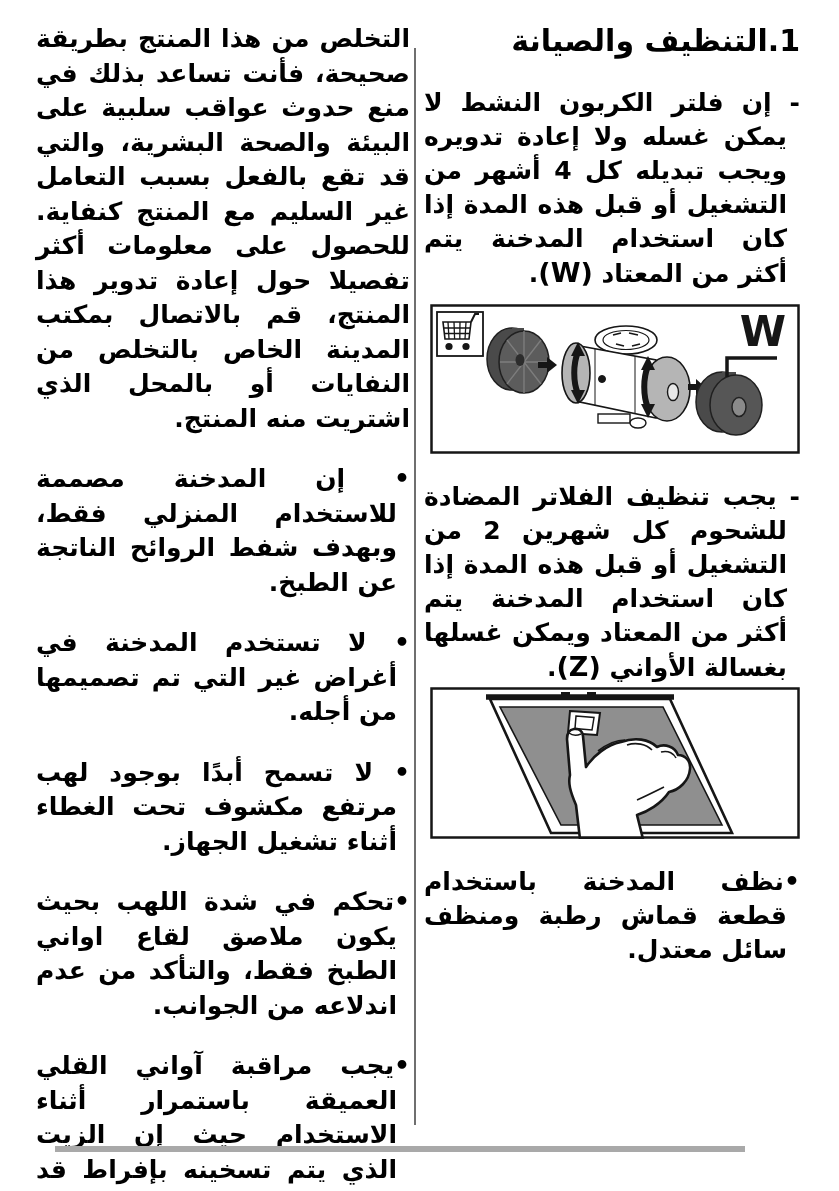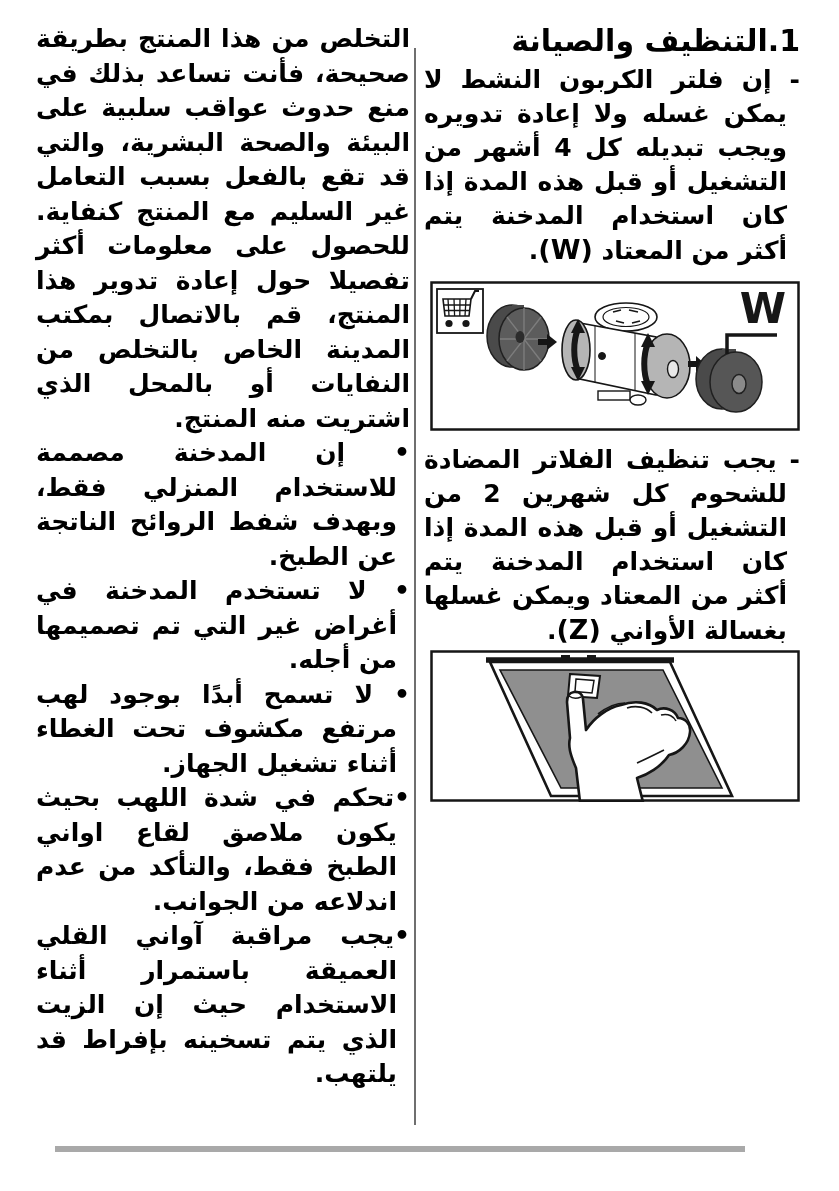--- a/index.html
+++ b/index.html
@@ -10,21 +10,21 @@
   }
   .col{position:absolute;top:22px;}
   .col-main{right:39px;width:376px;}
   .col-side{left:36px;width:374px;}
   .vdivider{position:absolute;left:414px;top:48px;width:2px;height:1077px;background:#6f6f6f;}
   .footer-bar{position:absolute;left:55px;top:1146px;width:690px;height:6px;background:#a9a9a9;}
 
   .heading{font-size:30px;line-height:38px;margin:0 0 3px 0;text-align:right;}
   .para{font-size:25px;line-height:34px;text-align:justify;margin:0;}
   .col-side .para{line-height:34.5px;}
-  .hang{padding-right:13px;text-indent:-13px;}
+  .hang{padding-right:13px;text-indent:-13px;margin-top:26px;}
   .ref{font-weight:700;font-size:27px;}
   .usage-heading{margin-top:32px;margin-bottom:6px;}
 
   figure{margin:0;padding:0;}
   .fig{display:block;margin:13px 0 12px 0;}
   .fig2{display:block;margin:2px 0 8px 0;}
   svg{display:block;}
   .wtxt{font-family:"DejaVu Sans",sans-serif;font-weight:700;}
 </style>
 </head>
@@ -128,20 +128,21 @@
           <path d="M168,64 C177,57 187,53 195,53" fill="none" stroke="#161616" stroke-width="1.6"></path>
           <path d="M197,58 C206,55 216,57 222,63" fill="none" stroke="#161616" stroke-width="1.6"></path>
           <path d="M231,65 C239,63 244,67 246,71" fill="none" stroke="#161616" stroke-width="1.6"></path>
           <path d="M207,113 C216,109 226,104 234,100" fill="none" stroke="#161616" stroke-width="1.6"></path>
           <path d="M139,46 Q144,50 151,47" fill="none" stroke="#161616" stroke-width="1.4"></path>
         </g>
         <rect x="1.5" y="1.5" width="367" height="149" fill="none" stroke="#161616" stroke-width="2.5"></rect>
       </svg>
     </figure>
 
+    <p class="para hang"><span>•</span><span>نظف المدخنة باستخدام قطعة قماش رطبة ومنظف سائل معتدل.</span></p>
   </div>
 
   <div class="col col-side">
     <p class="para">التخلص من هذا المنتج بطريقة صحيحة، فأنت تساعد بذلك في منع حدوث عواقب سلبية على البيئة والصحة البشرية، والتي قد تقع بالفعل بسبب التعامل غير السليم مع المنتج كنفاية. للحصول على معلومات أكثر تفصيلا حول إعادة تدوير هذا المنتج، قم بالاتصال بمكتب المدينة الخاص بالتخلص من النفايات أو بالمحل الذي اشتريت منه المنتج.</p>
 
 
     <p class="para hang"><span>•</span> <span>إن المدخنة مصممة للاستخدام المنزلي فقط، وبهدف شفط الروائح الناتجة عن الطبخ.</span></p>
 
     <p class="para hang"><span>•</span> <span>لا تستخدم المدخنة في أغراض غير التي تم تصميمها من أجله.</span></p>
 

